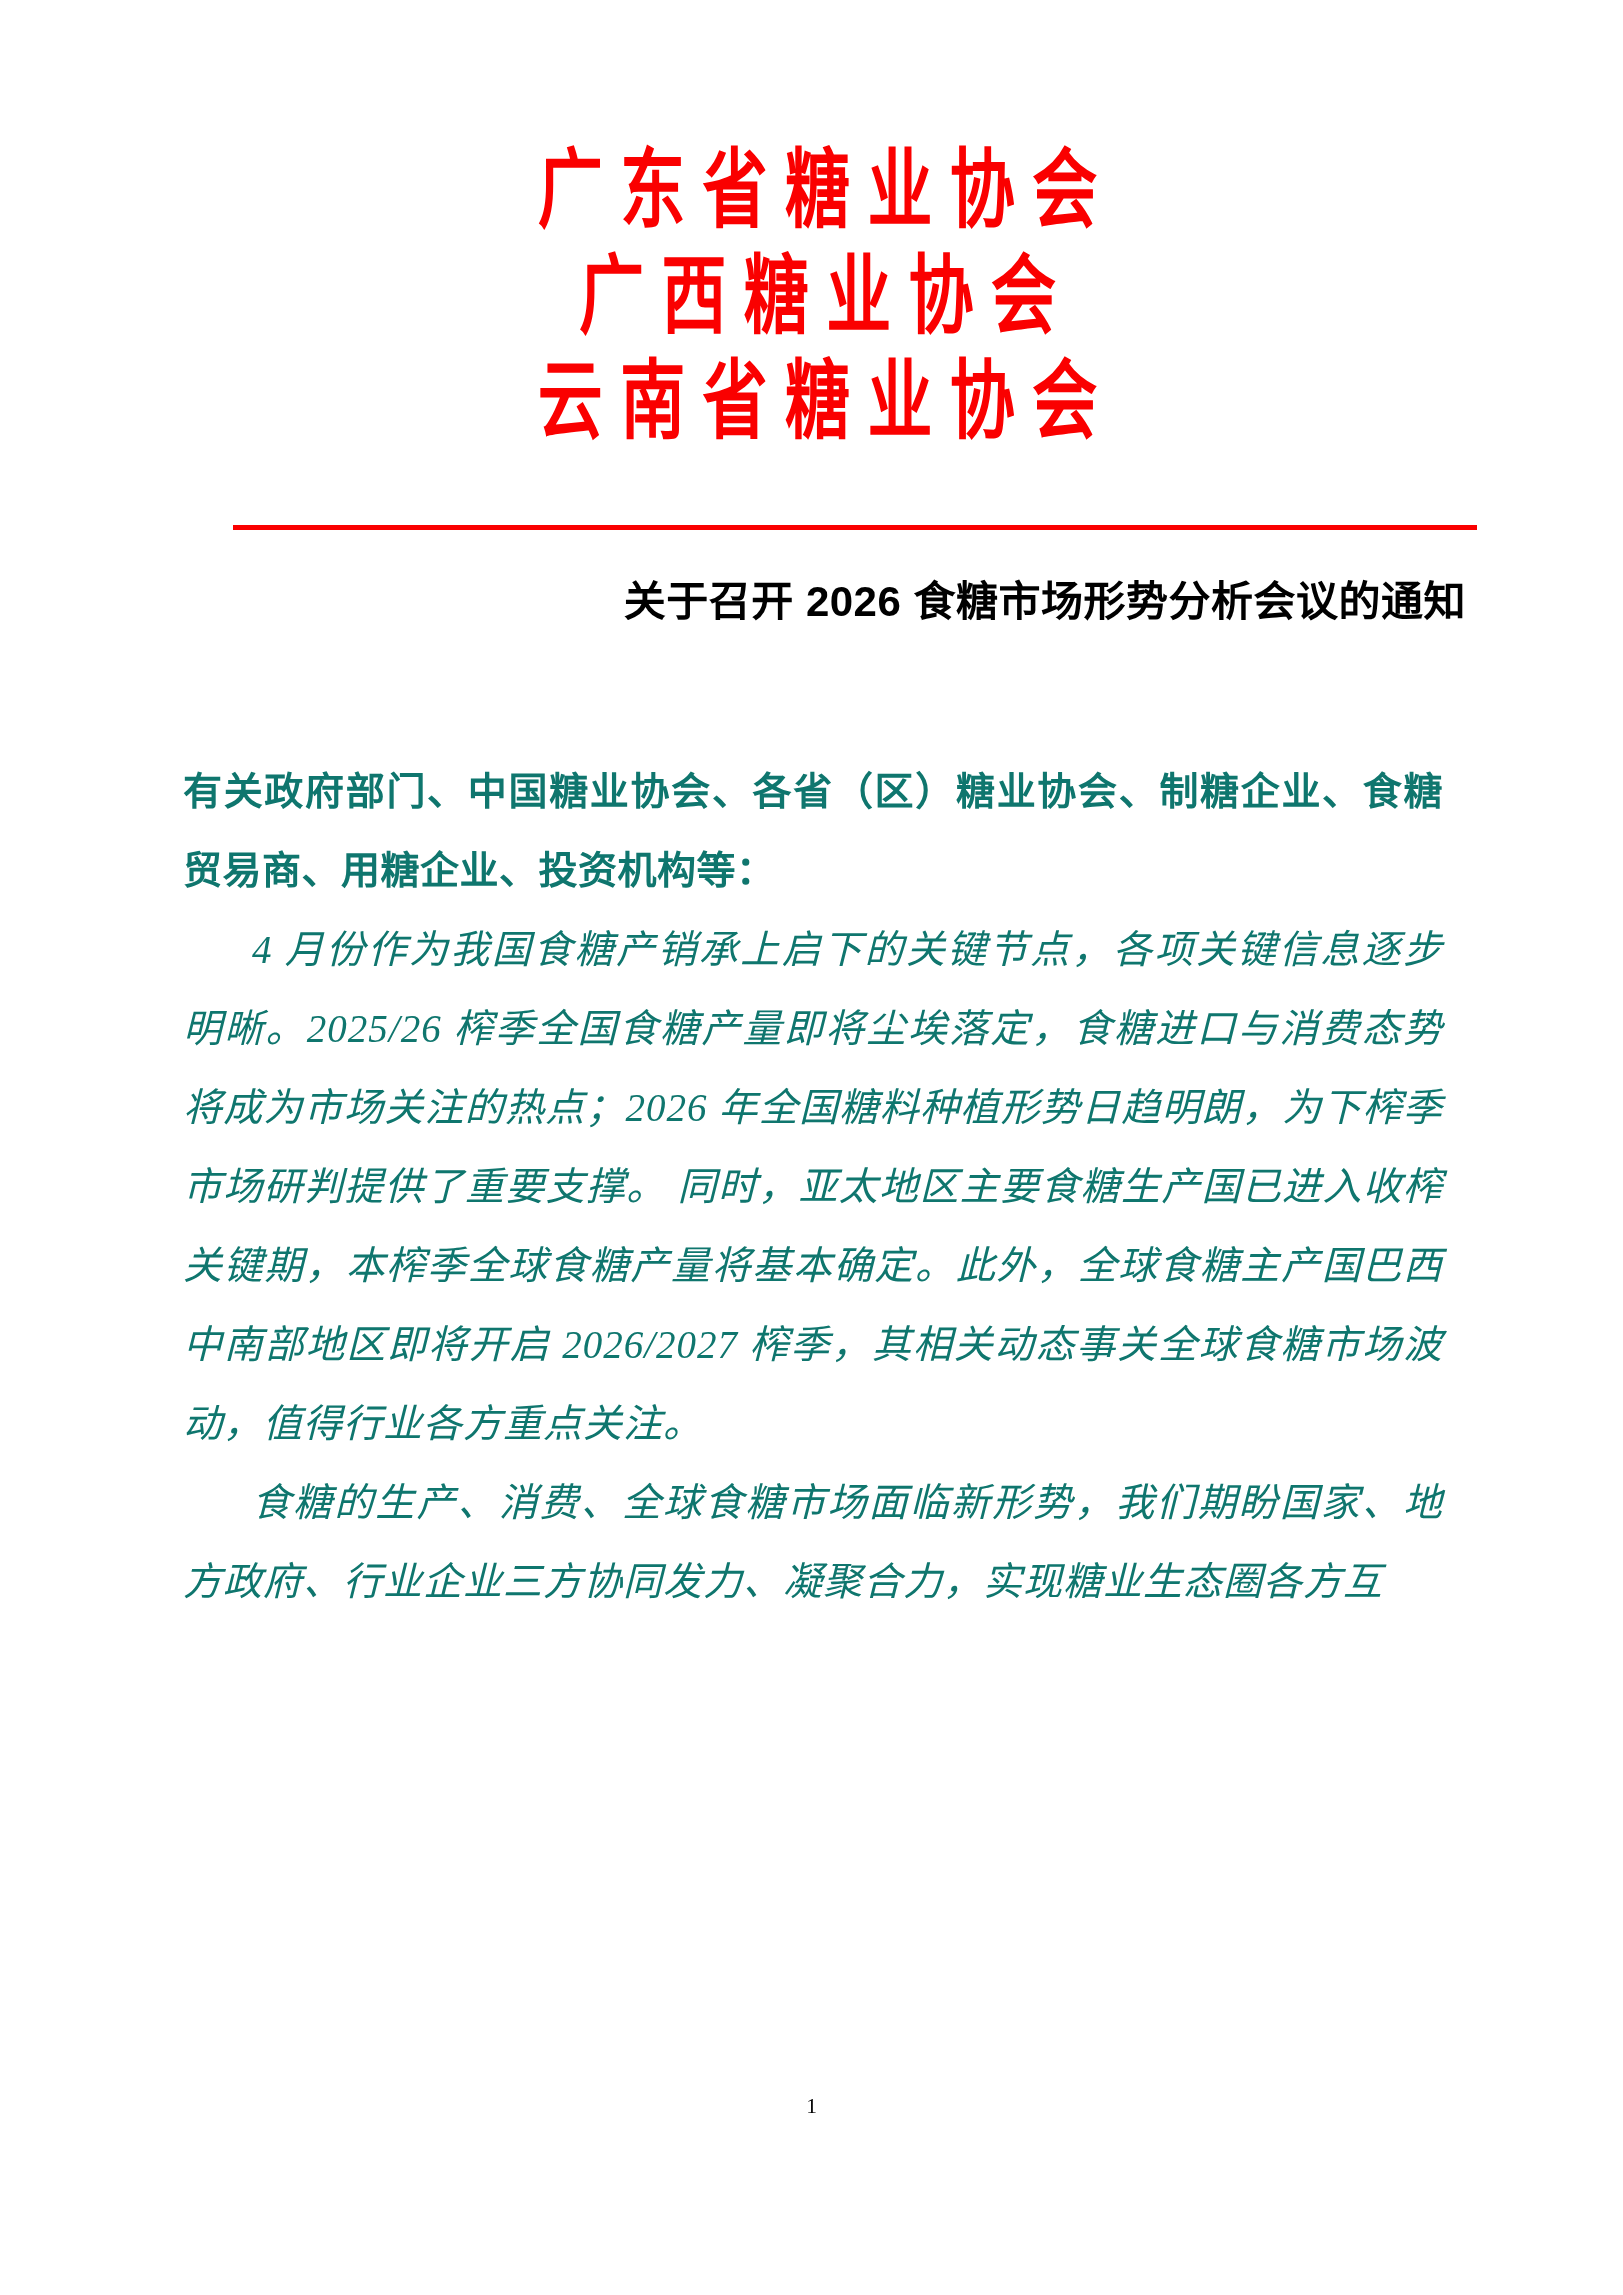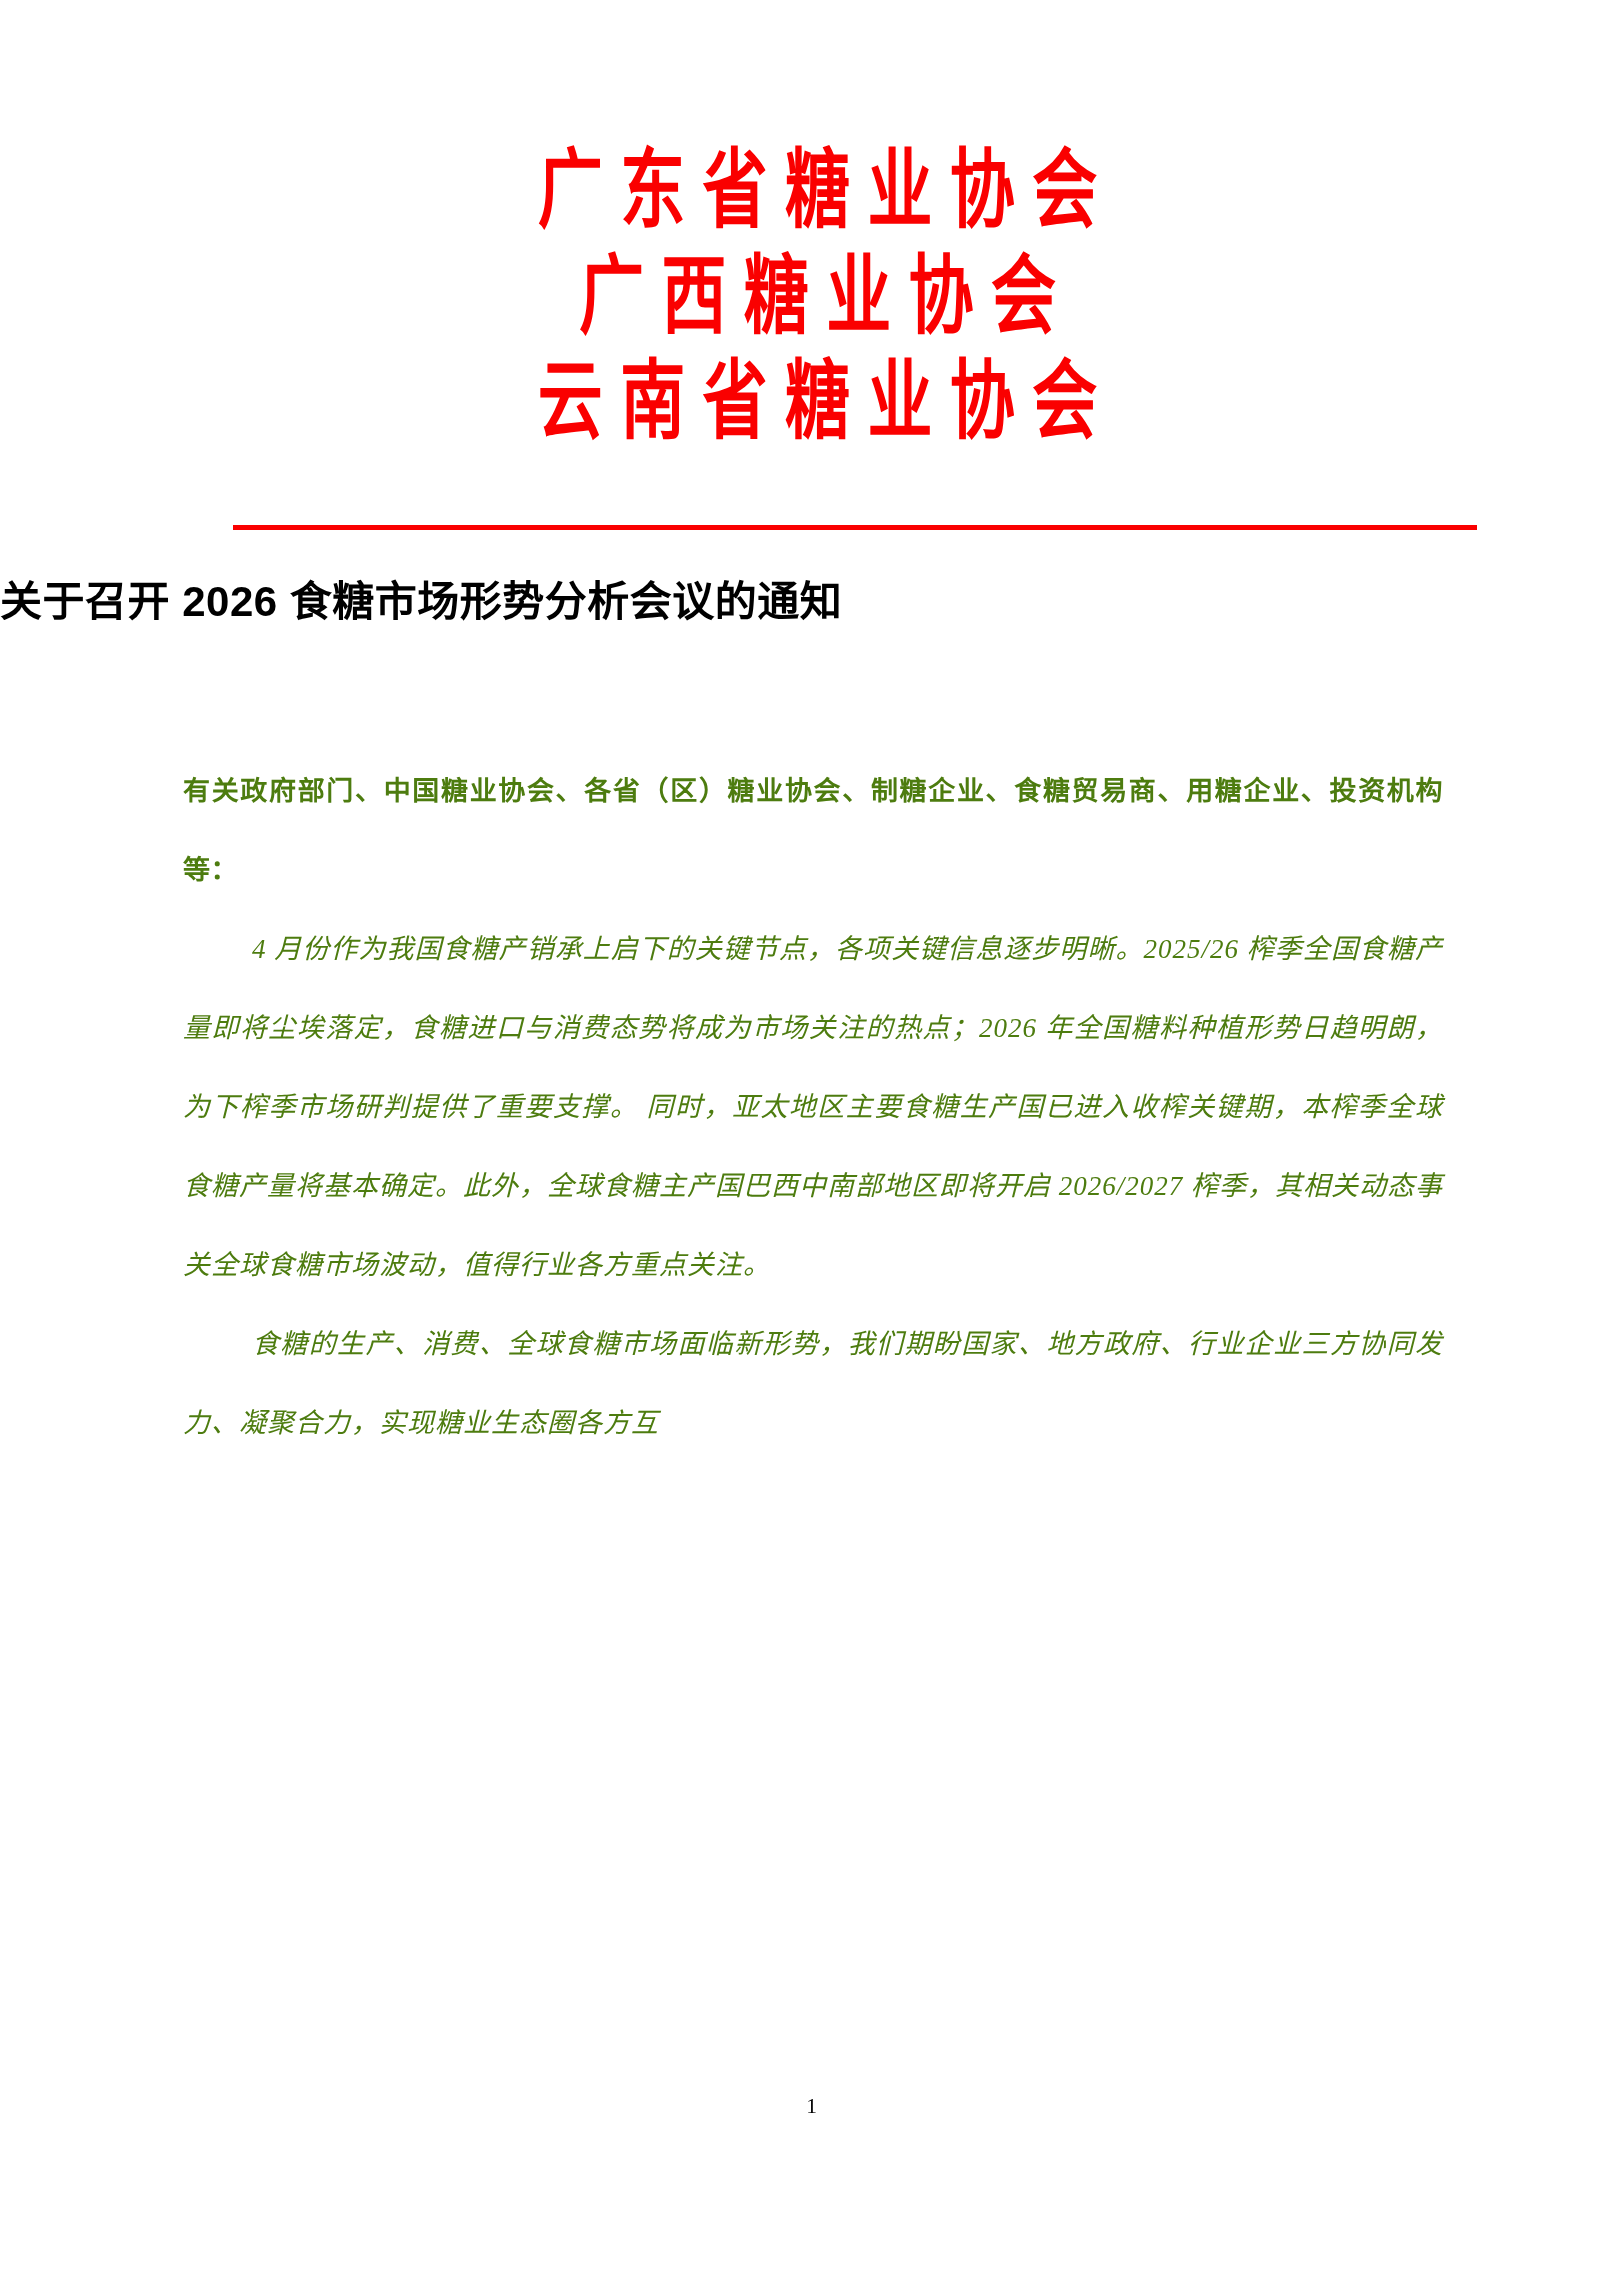--- a/index.html
+++ b/index.html
@@ -60,43 +60,43 @@
     height: 4.6px;
     background: #fa0000;
   }
 
   
   .doc-title {
     position: absolute;
     left: 0;
     top: 574px;
     width: 1466px;
-    text-align: left;
+    text-align: right;
     font-family: "Liberation Sans", "DejaVu Sans", sans-serif;
     font-weight: bold;
     font-size: 42px;
     line-height: 56px;
     letter-spacing: 0.5px;
     color: #000000;
     white-space: nowrap;
   }
 
   
   .body-block {
     position: absolute;
     left: 183px;
     top: 752px;
     width: 1260px;
   }
 
   .para {
     font-family: "Liberation Serif", "DejaVu Serif", serif;
-    font-size: 27px;
+    font-size: 39px;
     line-height: 79px;
-    color: #4d7c0f;
+    color: #0f766e;
     text-align: justify;
     text-justify: inter-ideograph;
     margin: 0;
     letter-spacing: 0.3px;
   }
 
   .para.addressee {
     font-weight: bold;
     font-style: normal;
     letter-spacing: 0.5px;

